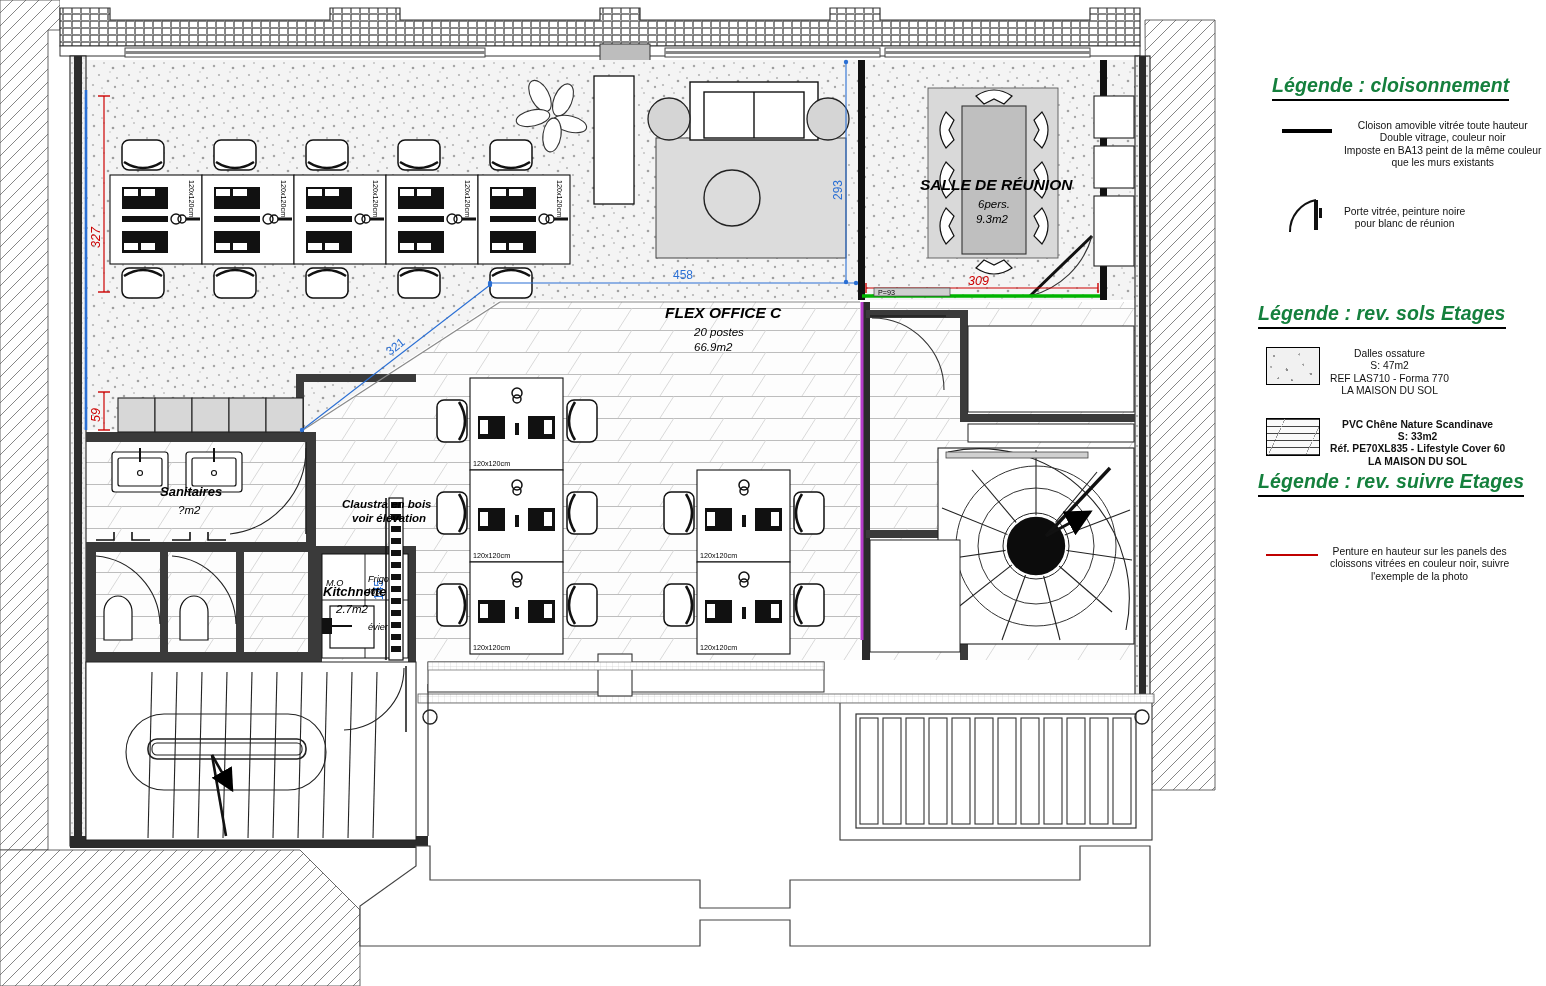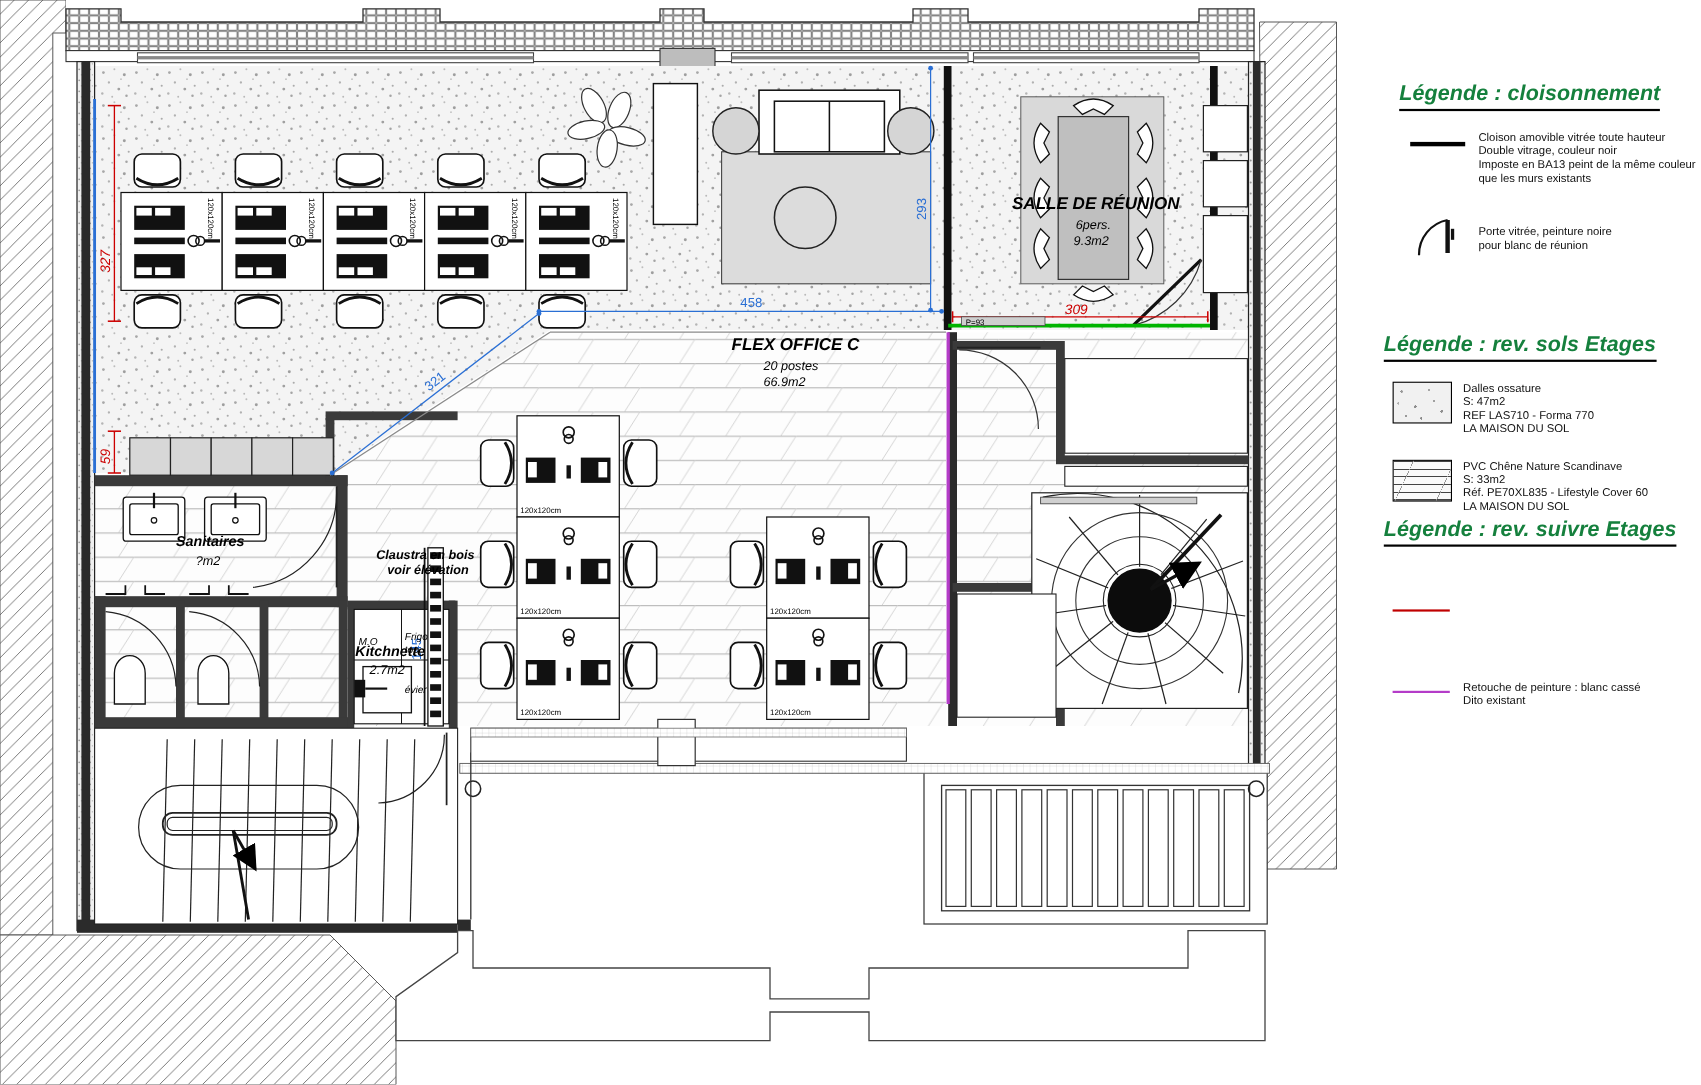--- a/index.html
+++ b/index.html
@@ -7,21 +7,21 @@
   #page{position:relative;width:1546px;height:986px;background:#fff;}
 
   
   #legend{position:absolute;left:1250px;top:0;width:296px;height:986px;background:#fff;}
   .leg-title{font-family:"Liberation Sans",sans-serif;font-style:italic;font-weight:bold;
     font-size:19.5px;color:#15803d;border-bottom:2px solid #000;display:inline-block;
     padding-bottom:2px;letter-spacing:.1px;}
   .leg-block{position:absolute;}
   .leg-row{position:relative;display:flex;align-items:flex-start;margin-bottom:2px;}
   .leg-sym{width:72px;flex:0 0 72px;position:relative;height:44px;}
-  .leg-txt{font-size:10.3px;line-height:12.4px;color:#111;padding-top:1px;}
+  .leg-txt{font-size:10.3px;line-height:12.4px;color:#111;padding-top:1px;text-align:center;}
   .leg-txt div{white-space:nowrap;}
 
   .sym-thickline{position:absolute;left:10px;top:10px;width:50px;height:4px;background:#000;}
   .sym-redline{position:absolute;left:8px;top:9px;width:52px;height:2.4px;background:#c00000;}
   .sym-violetline{position:absolute;left:8px;top:9px;width:52px;height:2.4px;background:#b43cc8;}
   .sym-swatch{position:absolute;left:8px;top:0px;width:52px;height:36px;border:1px solid #000;}
   .sw-carpet{background:
      radial-gradient(circle at 14% 22%, #9a9a9a 0 1.1px, transparent 1.2px),
      radial-gradient(circle at 38% 60%, #8d8d8d 0 1.2px, transparent 1.3px),
      radial-gradient(circle at 62% 18%, #a5a5a5 0 1px, transparent 1.1px),
@@ -736,47 +736,43 @@
           <span class="sym-swatch sw-carpet"></span>
         </div>
         <div class="leg-txt">
           <div>Dalles ossature</div>
           <div>S: 47m2</div>
           <div>REF LAS710 - Forma 770</div>
           <div>LA MAISON DU SOL</div>
         </div>
       </div>
 
-      <div class="leg-row" style="margin-top:20px;">
+      <div class="leg-row" style="margin-top:20px;font-weight:bold;">
         <div class="leg-sym">
           <span class="sym-swatch sw-pvc"></span>
         </div>
         <div class="leg-txt">
           <div>PVC Chêne Nature Scandinave</div>
           <div>S: 33m2</div>
           <div>Réf. PE70XL835 - Lifestyle Cover 60</div>
           <div>LA  MAISON DU SOL</div>
         </div>
       </div>
     </div>
 
     <div class="leg-block" style="left:8px;top:470px;width:282px;">
       <div class="leg-title">Légende : rev. suivre Etages</div>
 
       <div class="leg-row" style="margin-top:48px;">
         <div class="leg-sym" style="height:30px;">
           <span class="sym-redline"></span>
         </div>
+        <div class="leg-txt">
+          <div>Penture en hauteur sur les panels des</div>
+          <div>cloissons vitrées en couleur noir, suivre</div>
+          <div>l'exemple de la photo</div>
+        </div>
       </div>
 
-      <div class="leg-row" style="margin-top:44px;">
-        <div class="leg-sym" style="height:30px;">
-          <span class="sym-violetline"></span>
-        </div>
-        <div class="leg-txt">
-          <div>Retouche de peinture : blanc cassé</div>
-          <div>Dito existant</div>
-        </div>
-      </div>
     </div>
 
   </div>
 </div>
 
 </body></html>

